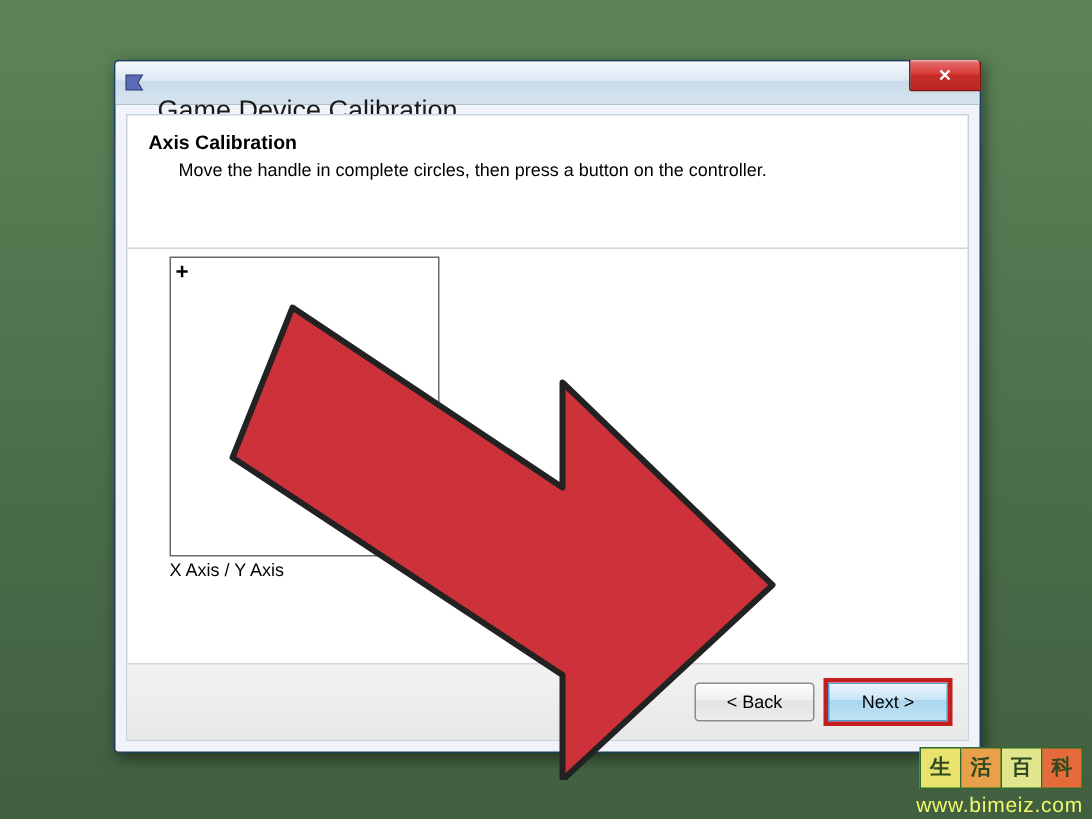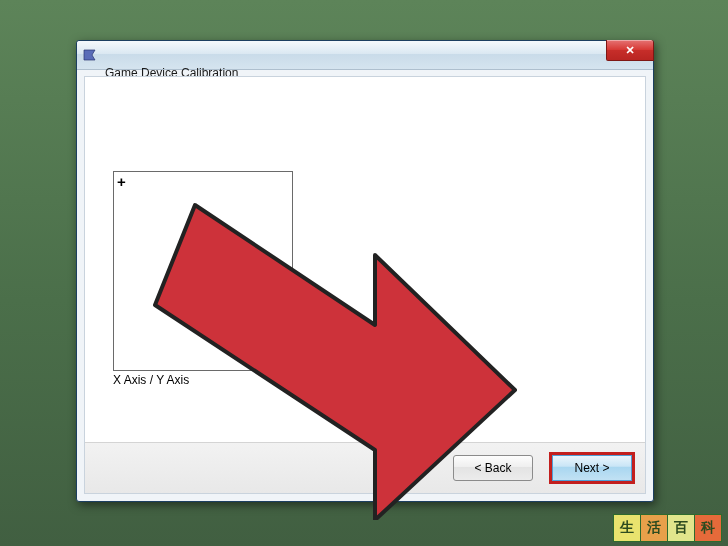--- a/index.html
+++ b/index.html
@@ -45,21 +45,21 @@
     width: 16px;
     height: 16px;
     margin-right: 6px;
     display: flex;
     align-items: center;
     justify-content: center;
     color: #3a4ea0;
     font-size: 13px;
   }
   .titlebar .title-text {
-    font-size: 12px;
+    font-size: 18px;
     margin-top: 36px;
   }
   .close-btn {
     position: absolute;
     right: -1px;
     top: -1px;
     width: 46px;
     height: 20px;
     background: linear-gradient(180deg, #e57373 0%, #d73a36 48%, #c72e2a 49%, #b92522 100%);
     border: 1px solid #7e1714;
@@ -135,21 +135,21 @@
   .footer-section {
     position: absolute;
     left: 0; right: 0; bottom: 0;
     height: 50px;
     border-top: 1px solid #d4d4d4;
     background: linear-gradient(180deg, #f2f2f2, #e8e8e8);
     display: flex;
     align-items: center;
     justify-content: flex-end;
     padding-right: 10px;
-    gap: 16px;
+    gap: 6px;
   }
   .btn {
     min-width: 78px;
     height: 24px;
     font-size: 12px;
     color: #000;
     background: linear-gradient(180deg, #fdfdfd 0%, #efefef 45%, #e3e3e3 46%, #ececec 100%);
     border: 1px solid #8b8b8b;
     border-radius: 3px;
     display: flex;
@@ -227,20 +227,24 @@
       <svg width="16" height="16" viewBox="0 0 16 16">
         <path d="M1 3 L12 3 L9 8 L12 13 L1 13 Z" fill="#5a6cb8" stroke="#2a3570" stroke-width="0.7"></path>
       </svg>
     </span>
     <span class="title-text">Game Device Calibration</span>
     <span class="close-btn">✕</span>
   </div>
 
   <div class="content-outer">
 
+    <div class="header-section">
+      <div class="header-title">Axis Calibration</div>
+      <div class="header-desc">Move the handle in complete circles, then press a button on the controller.</div>
+    </div>
 
     <div class="body-section">
       <div class="axis-box">
         <span class="crosshair">+</span>
       </div>
       <div class="axis-label">X Axis / Y Axis</div>
     </div>
 
     <div class="footer-section">
       <div class="btn">
@@ -265,13 +269,14 @@
            Z" fill="#cd323a" stroke="#222" stroke-width="4" stroke-linejoin="round"></path>
 </svg>
 
 <div class="watermark">
   <div class="wm-top">
     <div class="wm-box a">生</div>
     <div class="wm-box b">活</div>
     <div class="wm-box c">百</div>
     <div class="wm-box d">科</div>
   </div>
+  <div class="wm-url">www.bimeiz.com</div>
 </div>
 
 </body></html>

